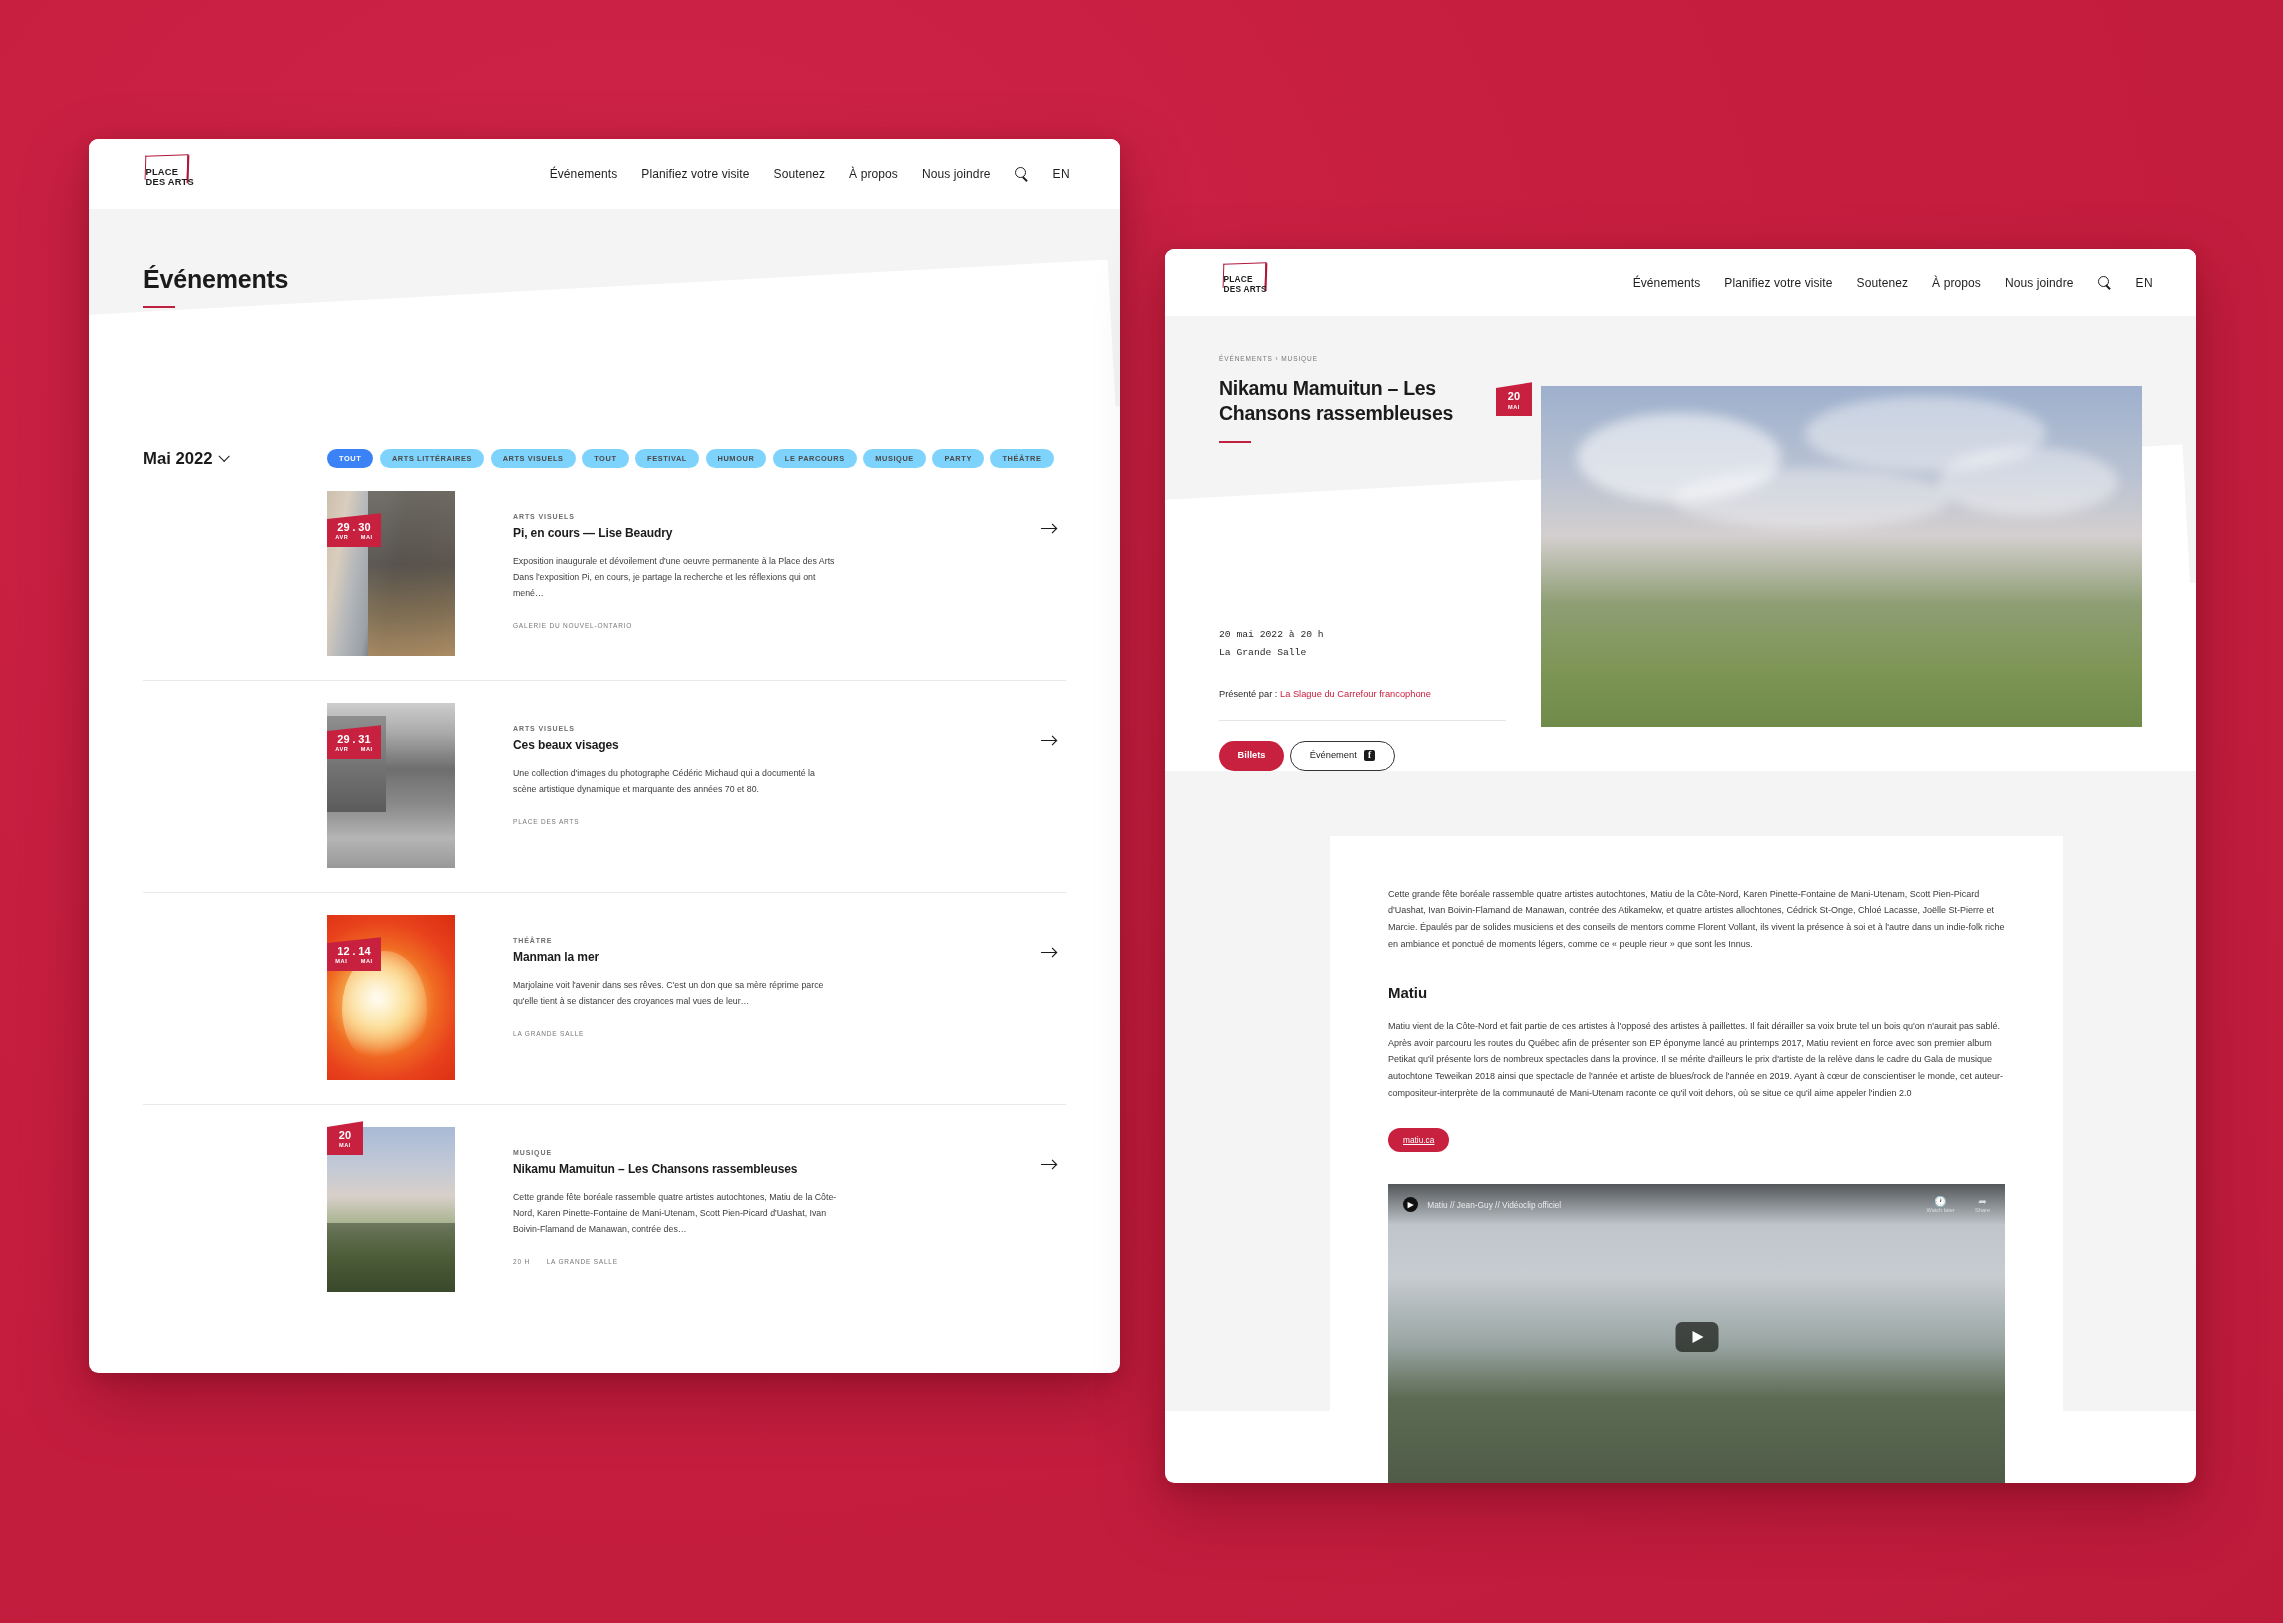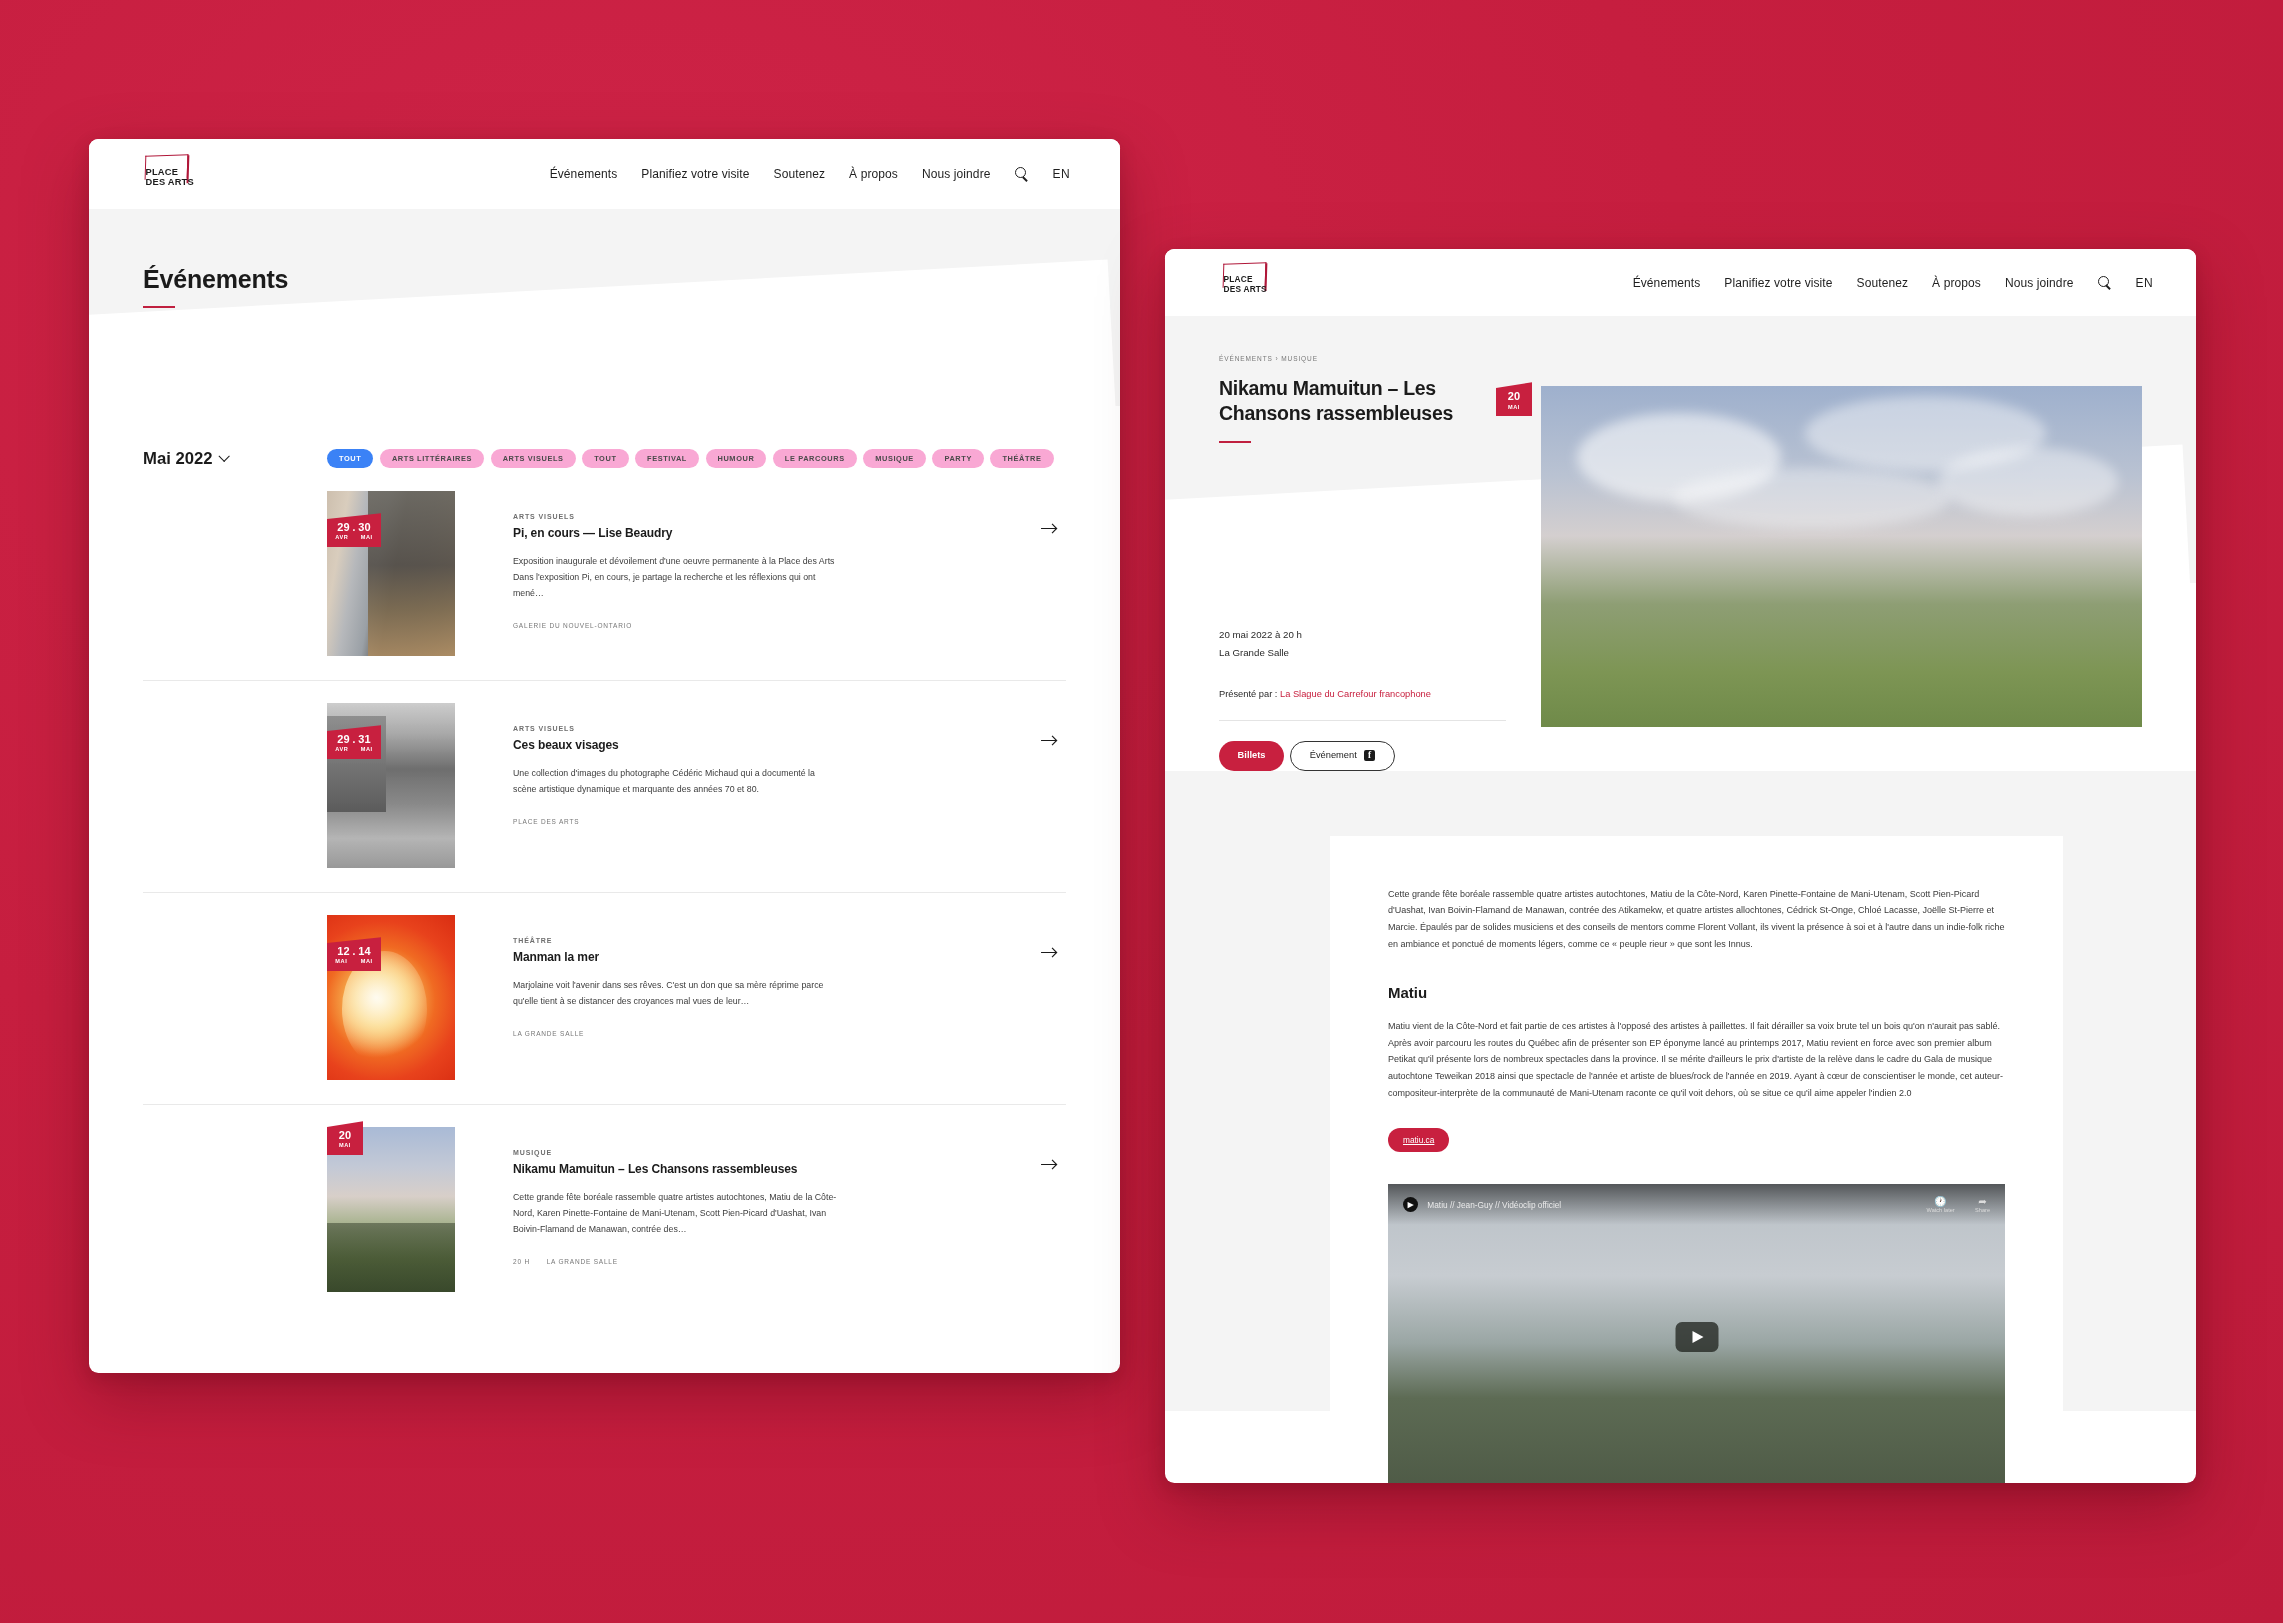--- a/index.html
+++ b/index.html
@@ -95,21 +95,21 @@
   .list-head { display: flex; align-items: flex-start; padding-top: 41px; }
   .month-select {
     font-size: 16.7px; font-weight: 700; color: #1b1b1b; width: 184px;
     display: flex; align-items: center; gap: 7.4px; flex: 0 0 184px; padding-top: 1.9px;
   }
   .caret { width: 8.3px; height: 8.3px; border-right: 1.6px solid #1b1b1b; border-bottom: 1.6px solid #1b1b1b;
            transform: rotate(45deg) translate(-1.9px,-1.9px); }
 
   .chips { display: flex; flex-wrap: wrap; gap: 6.5px; padding-top: 1.9px; }
   .chip {
-    background: #f9a8d4; color: #4a4a4a;
+    background: #7dd3fc; color: #4a4a4a;
     border-radius: 37px; padding: 6.5px 12px 5.6px;
     font-size: 7.4px; letter-spacing: 0.6px; font-weight: 600;
     white-space: nowrap; line-height: 1;
   }
   .chip.active { background: #3b82f6; color: #fff; }
 
   
   .card {
     display: flex; gap: 0; position: relative;
     border-bottom: 0.9px solid #E9E9E9;
@@ -149,21 +149,21 @@
     height: 267px; padding: 0; background: #F4F4F4;
   }
   #hero-detail .slant { bottom: -139px; height: 278px; transform: rotate(-3.1deg) translateY(56px); }
   .detail-top { position: relative; z-index: 2; padding: 39px 0 0 54px; display: flex; }
   .detail-left { width: 288px; flex: 0 0 288px; }
   .breadcrumb { font-size: 6.5px; letter-spacing: 0.9px; color: #777; text-transform: uppercase; }
   .detail-title { font-size: 19.5px; font-weight: 700; color: #1b1b1b; margin-top: 14px; line-height: 25px; letter-spacing: -0.3px; }
   .detail-rule { width: 32px; height: 2.3px; background: #C0203F; margin-top: 15px; }
 
   .detail-info { position: relative; z-index: 3; padding-left: 54px; margin-top: 43px; width: 341px; }
-  .info-date { font-size: 9.7px; color: #2a2a2a; line-height: 17.6px; }
+  .info-date { font-size: 9.7px; color: #2a2a2a; line-height: 17.6px; font-family: Liberation Mono, monospace; }
   .info-presented { font-size: 9.3px; color: #2a2a2a; margin-top: 28px; padding-bottom: 20.4px; border-bottom: 0.9px solid #E4E4E4; }
   .info-presented a { color: #C8203F; text-decoration: none; margin-top: 24px; }
   .btn-row { display: flex; gap: 6px; margin-top: 20.4px; }
   .btn {
     border-radius: 37px; font-size: 9.3px; padding: 8.3px 18.6px 8.3px; line-height: 1;
     display: inline-flex; align-items: center; gap: 7.4px; white-space: nowrap;
   }
   .btn-primary { background: #C8203F; color: #fff; font-weight: 600; }
   .btn-outline { background: #fff; color: #1b1b1b; border: 0.9px solid #333; }
   .fb {

